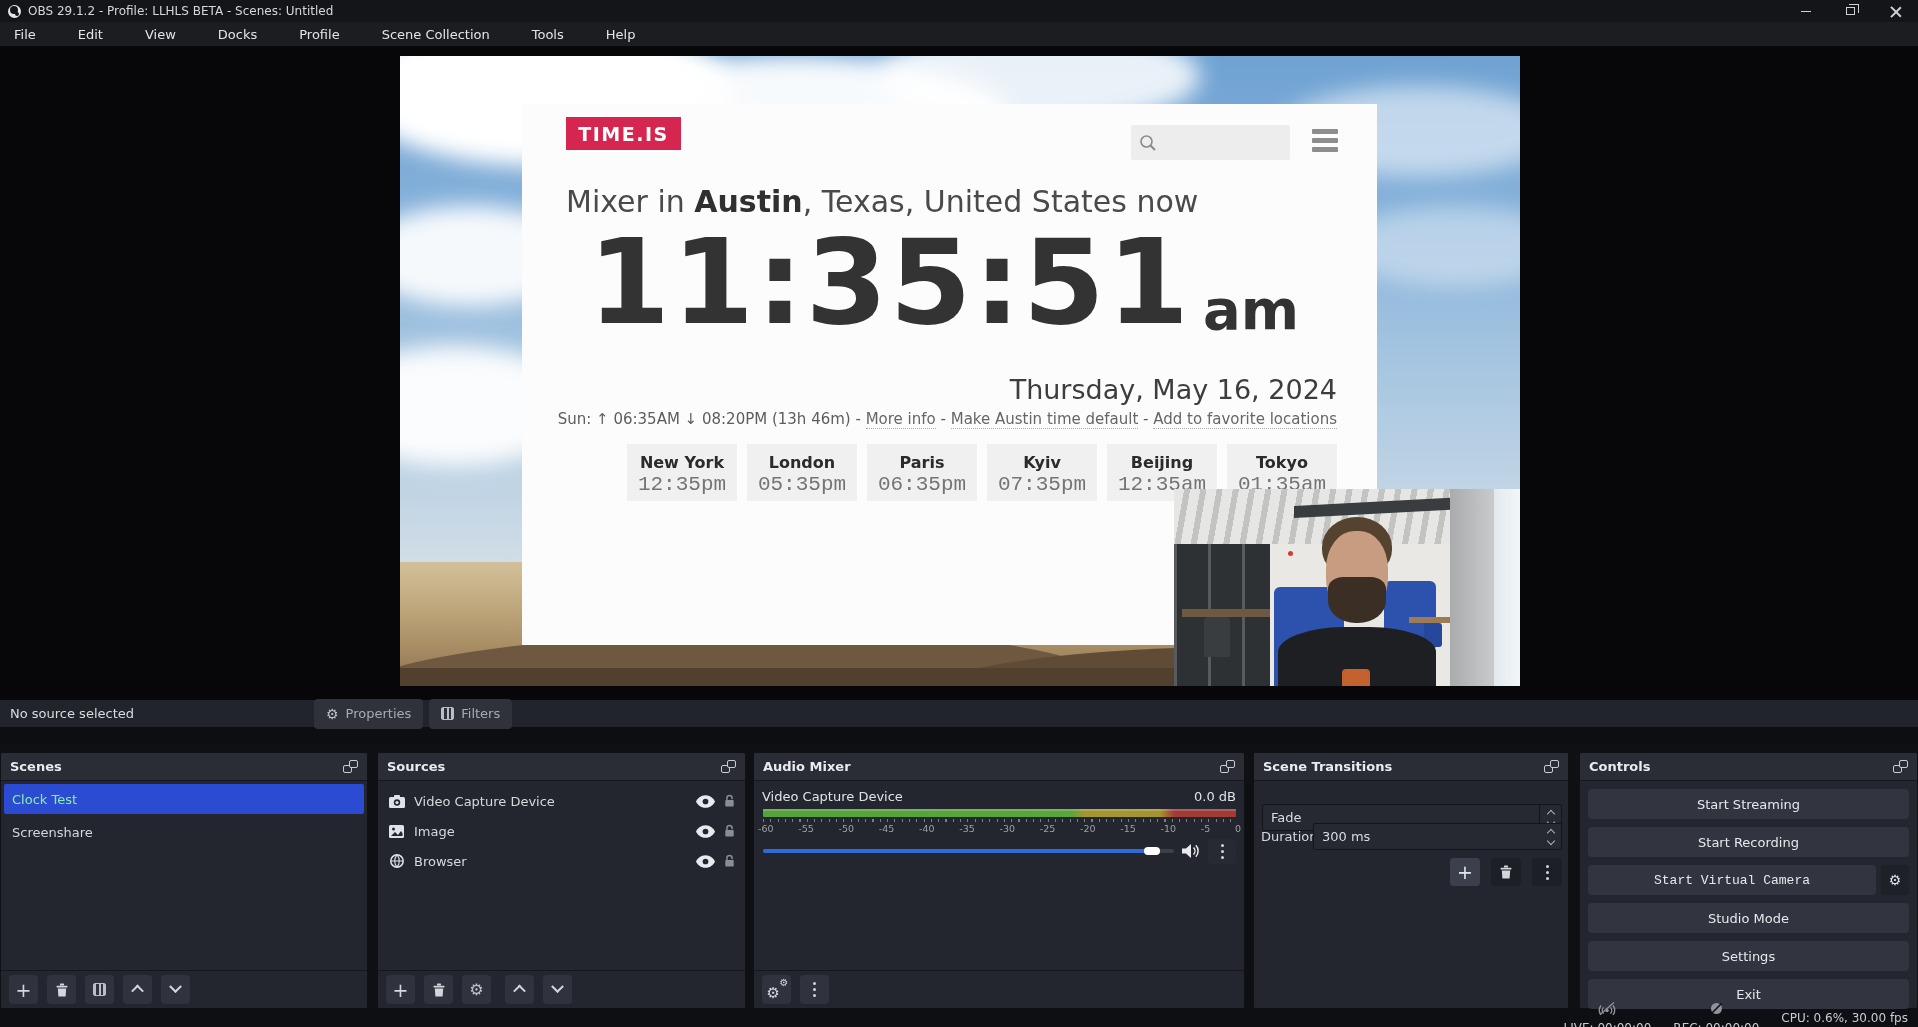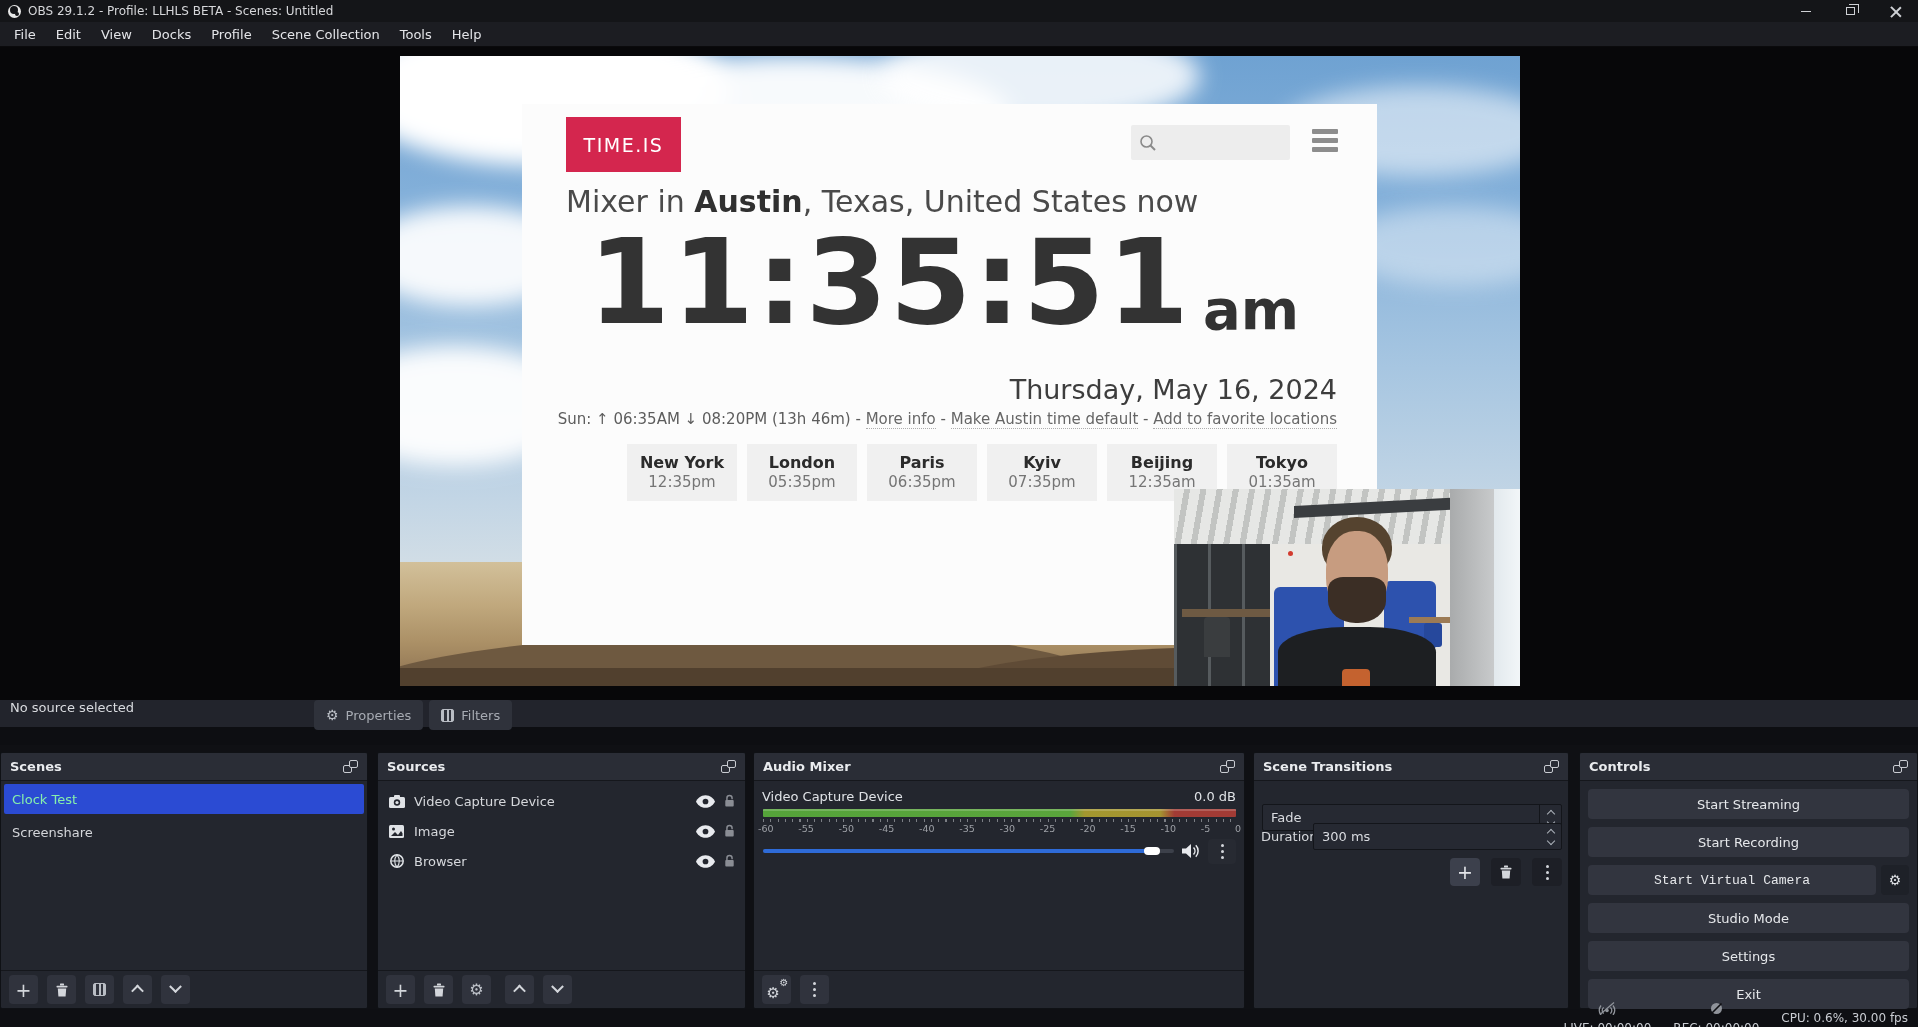--- a/index.html
+++ b/index.html
@@ -17,55 +17,55 @@
   .winbtn { width:45px; height:22px; display:flex; align-items:center; justify-content:center; }
   .minbar { width:10px; height:1px; background:#cfd1d5; }
   .restore { width:9px; height:8px; border:1px solid #cfd1d5; position:relative; background:#141518;}
   .restore::before { content:''; position:absolute; left:2px; top:-4px; width:9px; height:8px; border:1px solid #cfd1d5; border-bottom:none; border-left:none;}
   .xicon { width:11px; height:11px; position:relative; }
   .xicon::before,.xicon::after { content:''; position:absolute; left:5px; top:-1px; width:1.5px; height:14px; background:#cfd1d5; }
   .xicon::before { transform:rotate(45deg);} .xicon::after{ transform:rotate(-45deg);}
 
   
   #menubar { left:0; top:22px; width:1918px; height:25px; background:#1c1d22; border-bottom:1px solid #0a0a0c;
-             display:flex; align-items:center; color:#e3e4e8; font-size:13px; padding-left:4px;}
+             display:flex; align-items:center; color:#e3e4e8; font-size:13px; padding-left:4px;gap:22px;}
   .menu-item { padding:0 10px; line-height:25px; }
 
   
   #preview { left:0; top:47px; width:1918px; height:653px; background:#070709; }
   #canvas { left:400px; top:9px; width:1120px; height:630px; overflow:hidden; background:#8db8dd;}
   .sky { left:0; top:0; width:1120px; height:520px;
          background:linear-gradient(180deg,#6fa2d2 0%,#85b1da 30%,#a7c6e1 60%,#c2d5e5 85%,#d4dfe6 100%); }
   .cl { position:absolute; background:#fff; border-radius:50%; filter:blur(11px); }
   .desert { left:0; top:506px; width:1120px; height:124px;
             background:linear-gradient(180deg,#d2c09a 0%,#c0a87d 35%,#ab9066 65%,#8a6f50 100%); }
   .dune1 { left:-60px; top:575px; width:760px; height:70px; background:#6e5940; border-radius:60% 40% 0 0 / 100% 70% 0 0; }
   .dune2 { left:520px; top:590px; width:700px; height:55px; background:#5f4b36; border-radius:50% 50% 0 0 / 90% 80% 0 0; }
   .dune3 { left:0; top:612px; width:1120px; height:18px; background:#51402e; }
 
   
   #page { left:122px; top:48px; width:855px; height:541px; background:#fcfcfc; }
-  #ti-logo { left:44px; top:13px; width:115px; height:55px; display:flex; align-items:center; justify-content:center;
-             color:#fff; font-weight:normal; font-size:19px; letter-spacing:1.5px;text-align:right; }
+  #ti-logo { left:44px; top:13px; width:115px; height:33px; display:flex; align-items:center; justify-content:center;
+             color:#fff; font-weight:bold; font-size:19px; letter-spacing:1.5px;text-align:right; }
   #ti-search { left:609px; top:21px; width:159px; height:35px; background:#ededed; border-radius:2px;
                display:flex; align-items:center; padding-left:8px; }
   #ti-burger { left:790px; top:25px; width:26px; }
   #ti-burger div { width:26px; height:5px; background:#8d8d8d; margin-bottom:4px; border-radius:1px;}
   #ti-head { left:44px; top:80px; font-size:30px; color:#4a4a4a; }
   #ti-head .city { font-weight:bold; color:#303030; }
   #ti-clock { left:66px; top:122px; display:flex; align-items:flex-end; color:#333; font-weight:bold;justify-content:center; }
   #ti-clock .t { font-size:118px; line-height:0.95; letter-spacing:2px; }
   #ti-clock .ap { font-size:56px; line-height:1.0; margin-left:12px; }
   #ti-date { right:40px; top:270px; font-size:27px; color:#3d3d3d; }
   #ti-sun { right:40px; top:306px; font-size:15px; color:#5d5d5d; white-space:nowrap; }
   #ti-sun .lnk { color:#666; border-bottom:1px dotted #adadad; }
   #ti-clocks { right:40px; top:340px; display:flex; gap:10px; }
   .wc { width:110px; height:57px; background:#f0f0f0; text-align:center; }
   .wc .c { font-weight:bold; font-size:16px; color:#2b2b2b; margin-top:9px; }
-  .wc .t { font-size:15px; color:#757575; margin-top:1px; }
+  .wc .t { font-size:21px; color:#757575; margin-top:1px;font-family:Liberation Mono, monospace; }
 
   
   #webcam { left:774px; top:433px; width:346px; height:197px; overflow:hidden; background:#d6d8d6; }
   .wc-ceil { left:0; top:0; width:346px; height:58px;
              background:repeating-linear-gradient(100deg,#e6e7e5 0 10px,#c2c4c2 10px 16px); }
   .wc-vent { left:120px; top:12px; width:190px; height:12px; background:#3a3d40; transform:skewY(-3deg); }
   .wc-wall { left:0; top:55px; width:346px; height:142px; background:#e9e8e4; }
   .wc-win  { left:0; top:55px; width:96px; height:142px; background:
              repeating-linear-gradient(90deg,#565b5e 0 3px,#2e3134 3px 34px); }
   .wc-desk { left:8px; top:120px; width:88px; height:8px; background:#6e5a43; }
@@ -78,21 +78,21 @@
   .wc-pillar { left:276px; top:0; width:44px; height:197px; background:linear-gradient(90deg,#a9abac,#c8cacb); }
   .wc-winR { left:320px; top:0; width:26px; height:197px; background:linear-gradient(90deg,#e2e9ed,#f2f6f8); }
   .wc-hair { left:148px; top:28px; width:70px; height:60px; background:#55432f; border-radius:50% 50% 45% 45%; }
   .wc-face { left:152px; top:42px; width:62px; height:82px; background:#c79c80; border-radius:46% 46% 42% 42%; }
   .wc-beard{ left:154px; top:88px; width:58px; height:46px; background:#3b2e25; border-radius:26% 26% 48% 48%; }
   .wc-body { left:104px; top:138px; width:158px; height:60px; background:#1d1f22; border-radius:42% 42% 0 0; }
   .wc-shirt{ left:168px; top:180px; width:28px; height:17px; background:#c4622f; border-radius:4px 4px 0 0; }
 
   
   #contextbar { left:0; top:700px; width:1918px; height:27px; background:#22242c;
-                display:flex; align-items:flex-start; color:#d9dbdf; font-size:13px; }
+                display:flex; align-items:center; color:#d9dbdf; font-size:13px; }
   #ctx-status { margin-left:10px; }
   .ctx-btn { height:30px; background:#2f323b; border-radius:4px; display:flex; align-items:center; gap:7px;
              padding:0 12px; color:#a7abb3; margin-left:6px; }
   #btn-properties { margin-left:180px; }
   .gearglyph { font-size:14px; line-height:1; color:#bcc0c7; }
   .filmicon { width:13px; height:13px; border:1.5px solid #b9bdc4; border-radius:2px;
               background:repeating-linear-gradient(90deg,#b9bdc4 0 2px,transparent 2px 4.5px); }
 
   
   #dockbg { left:0; top:745px; width:1918px; height:264px; background:#0f1014; }

